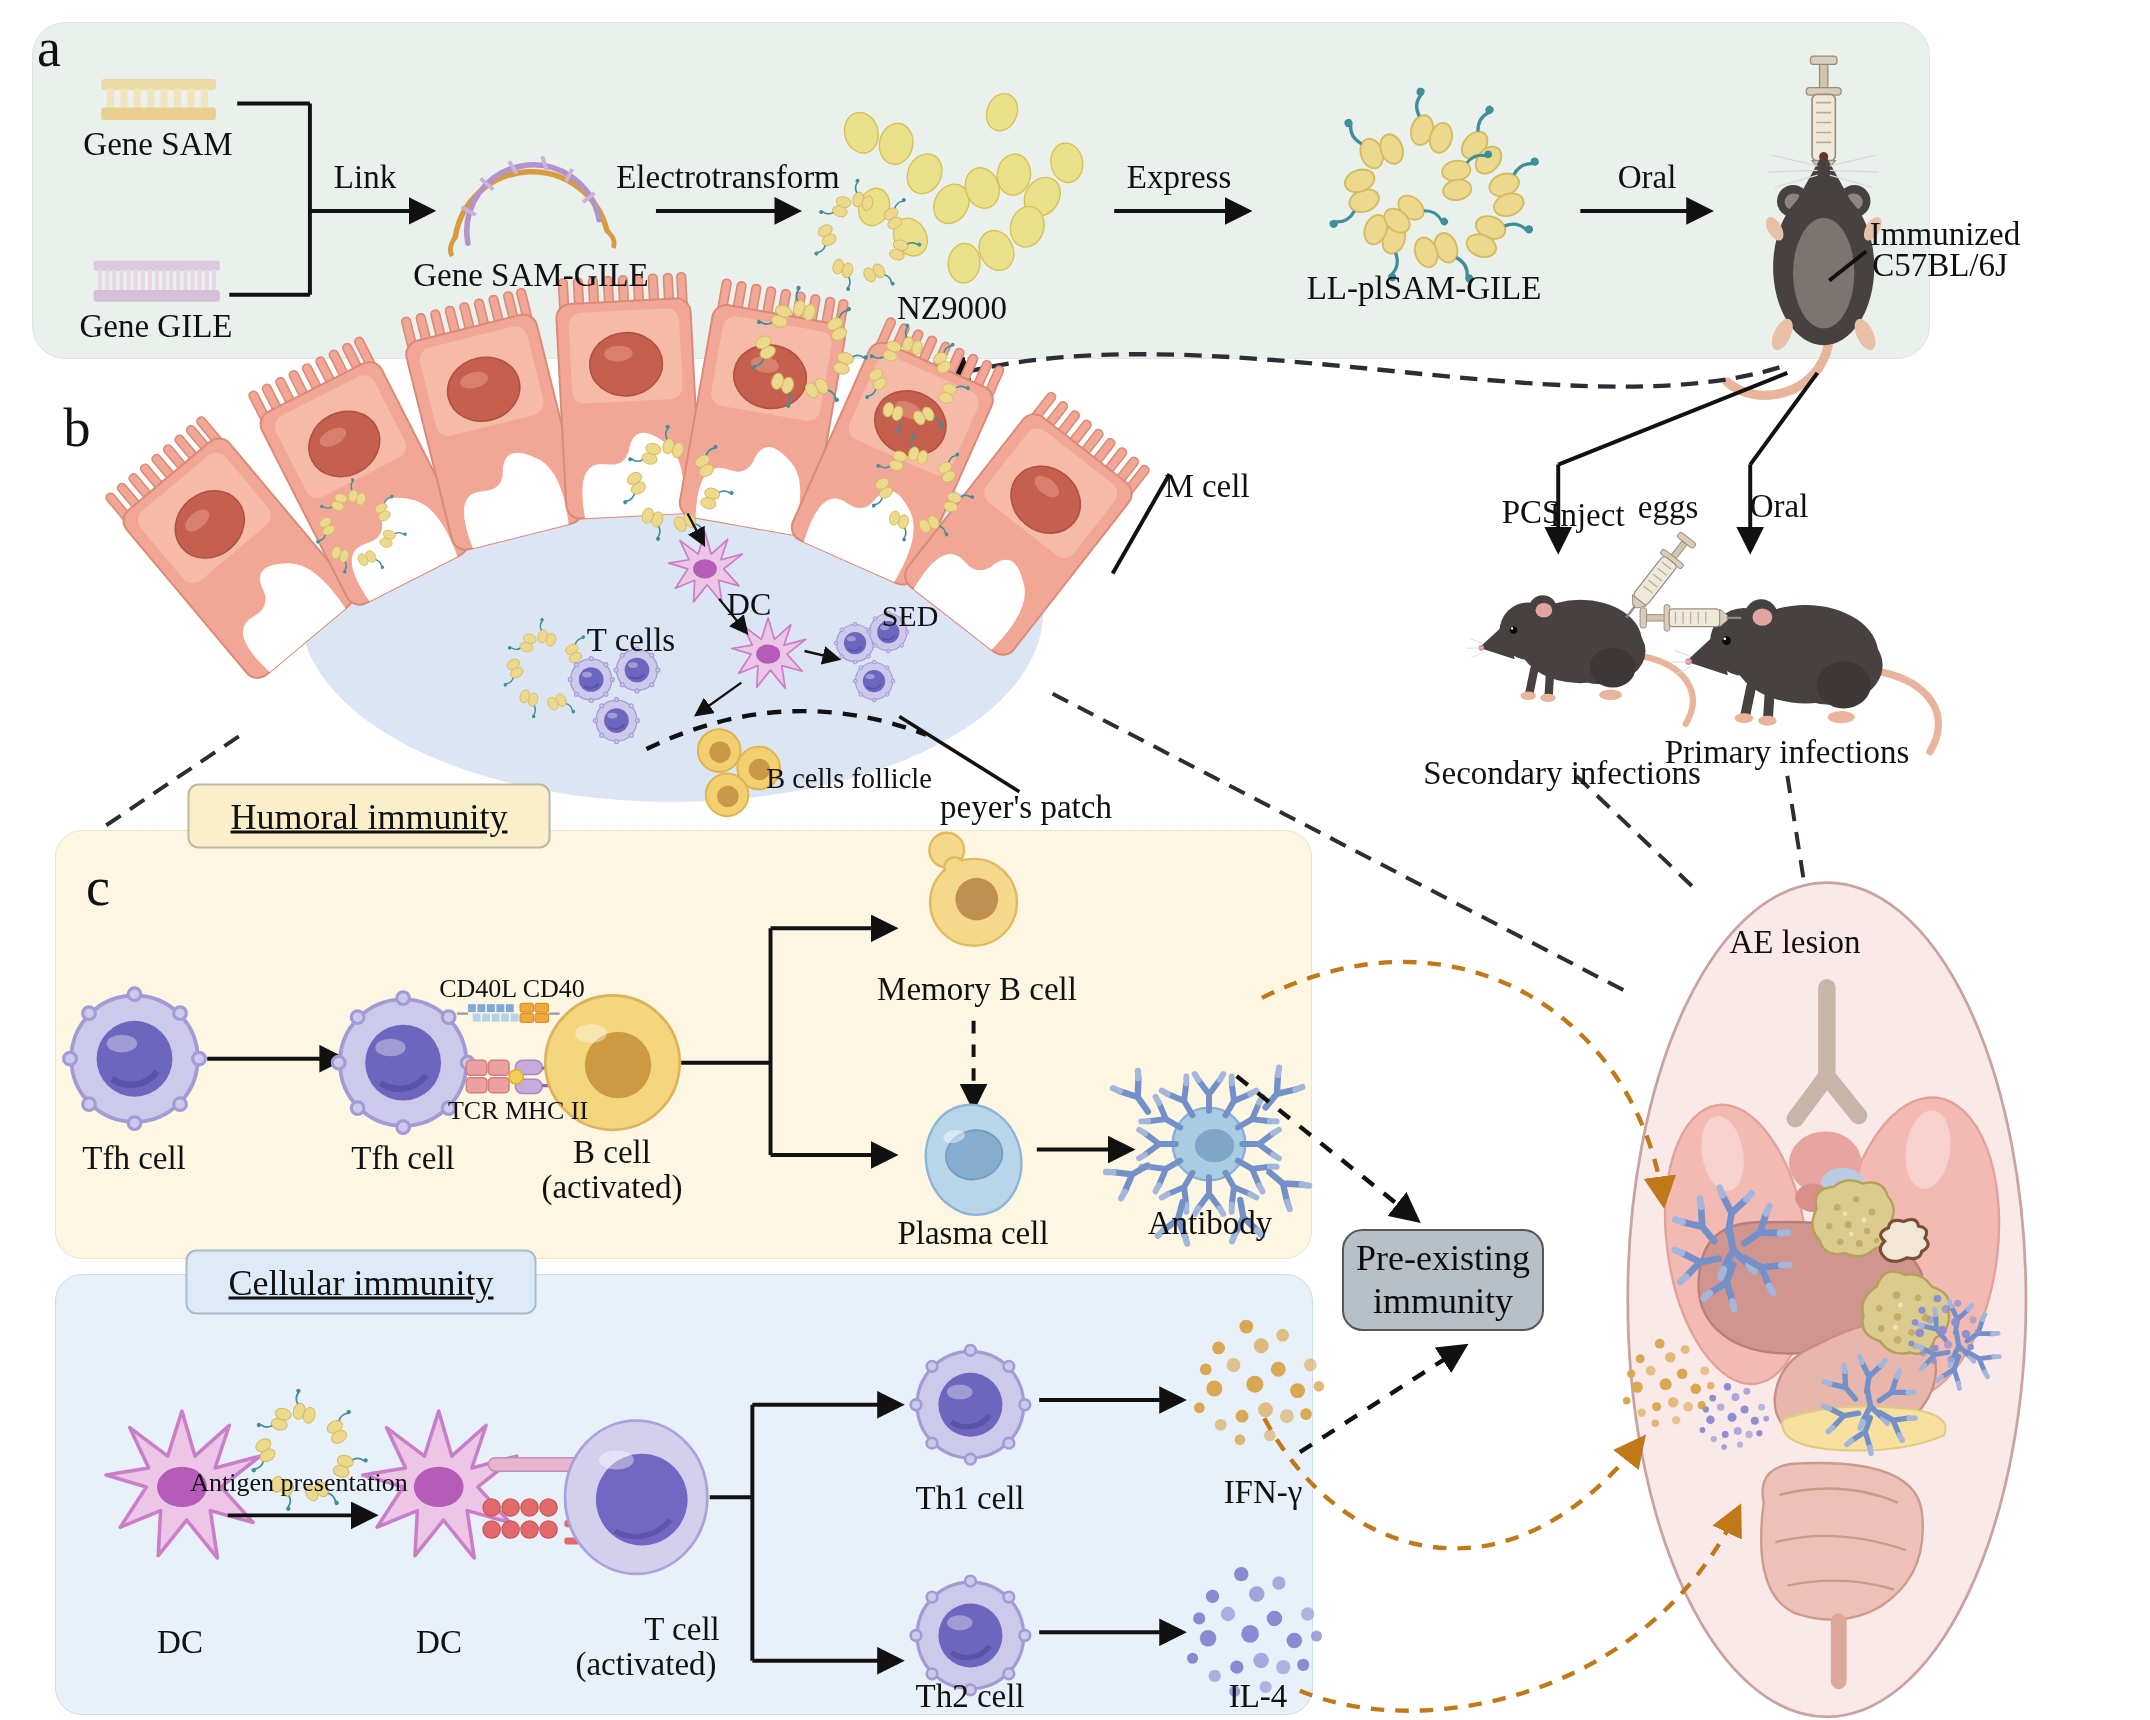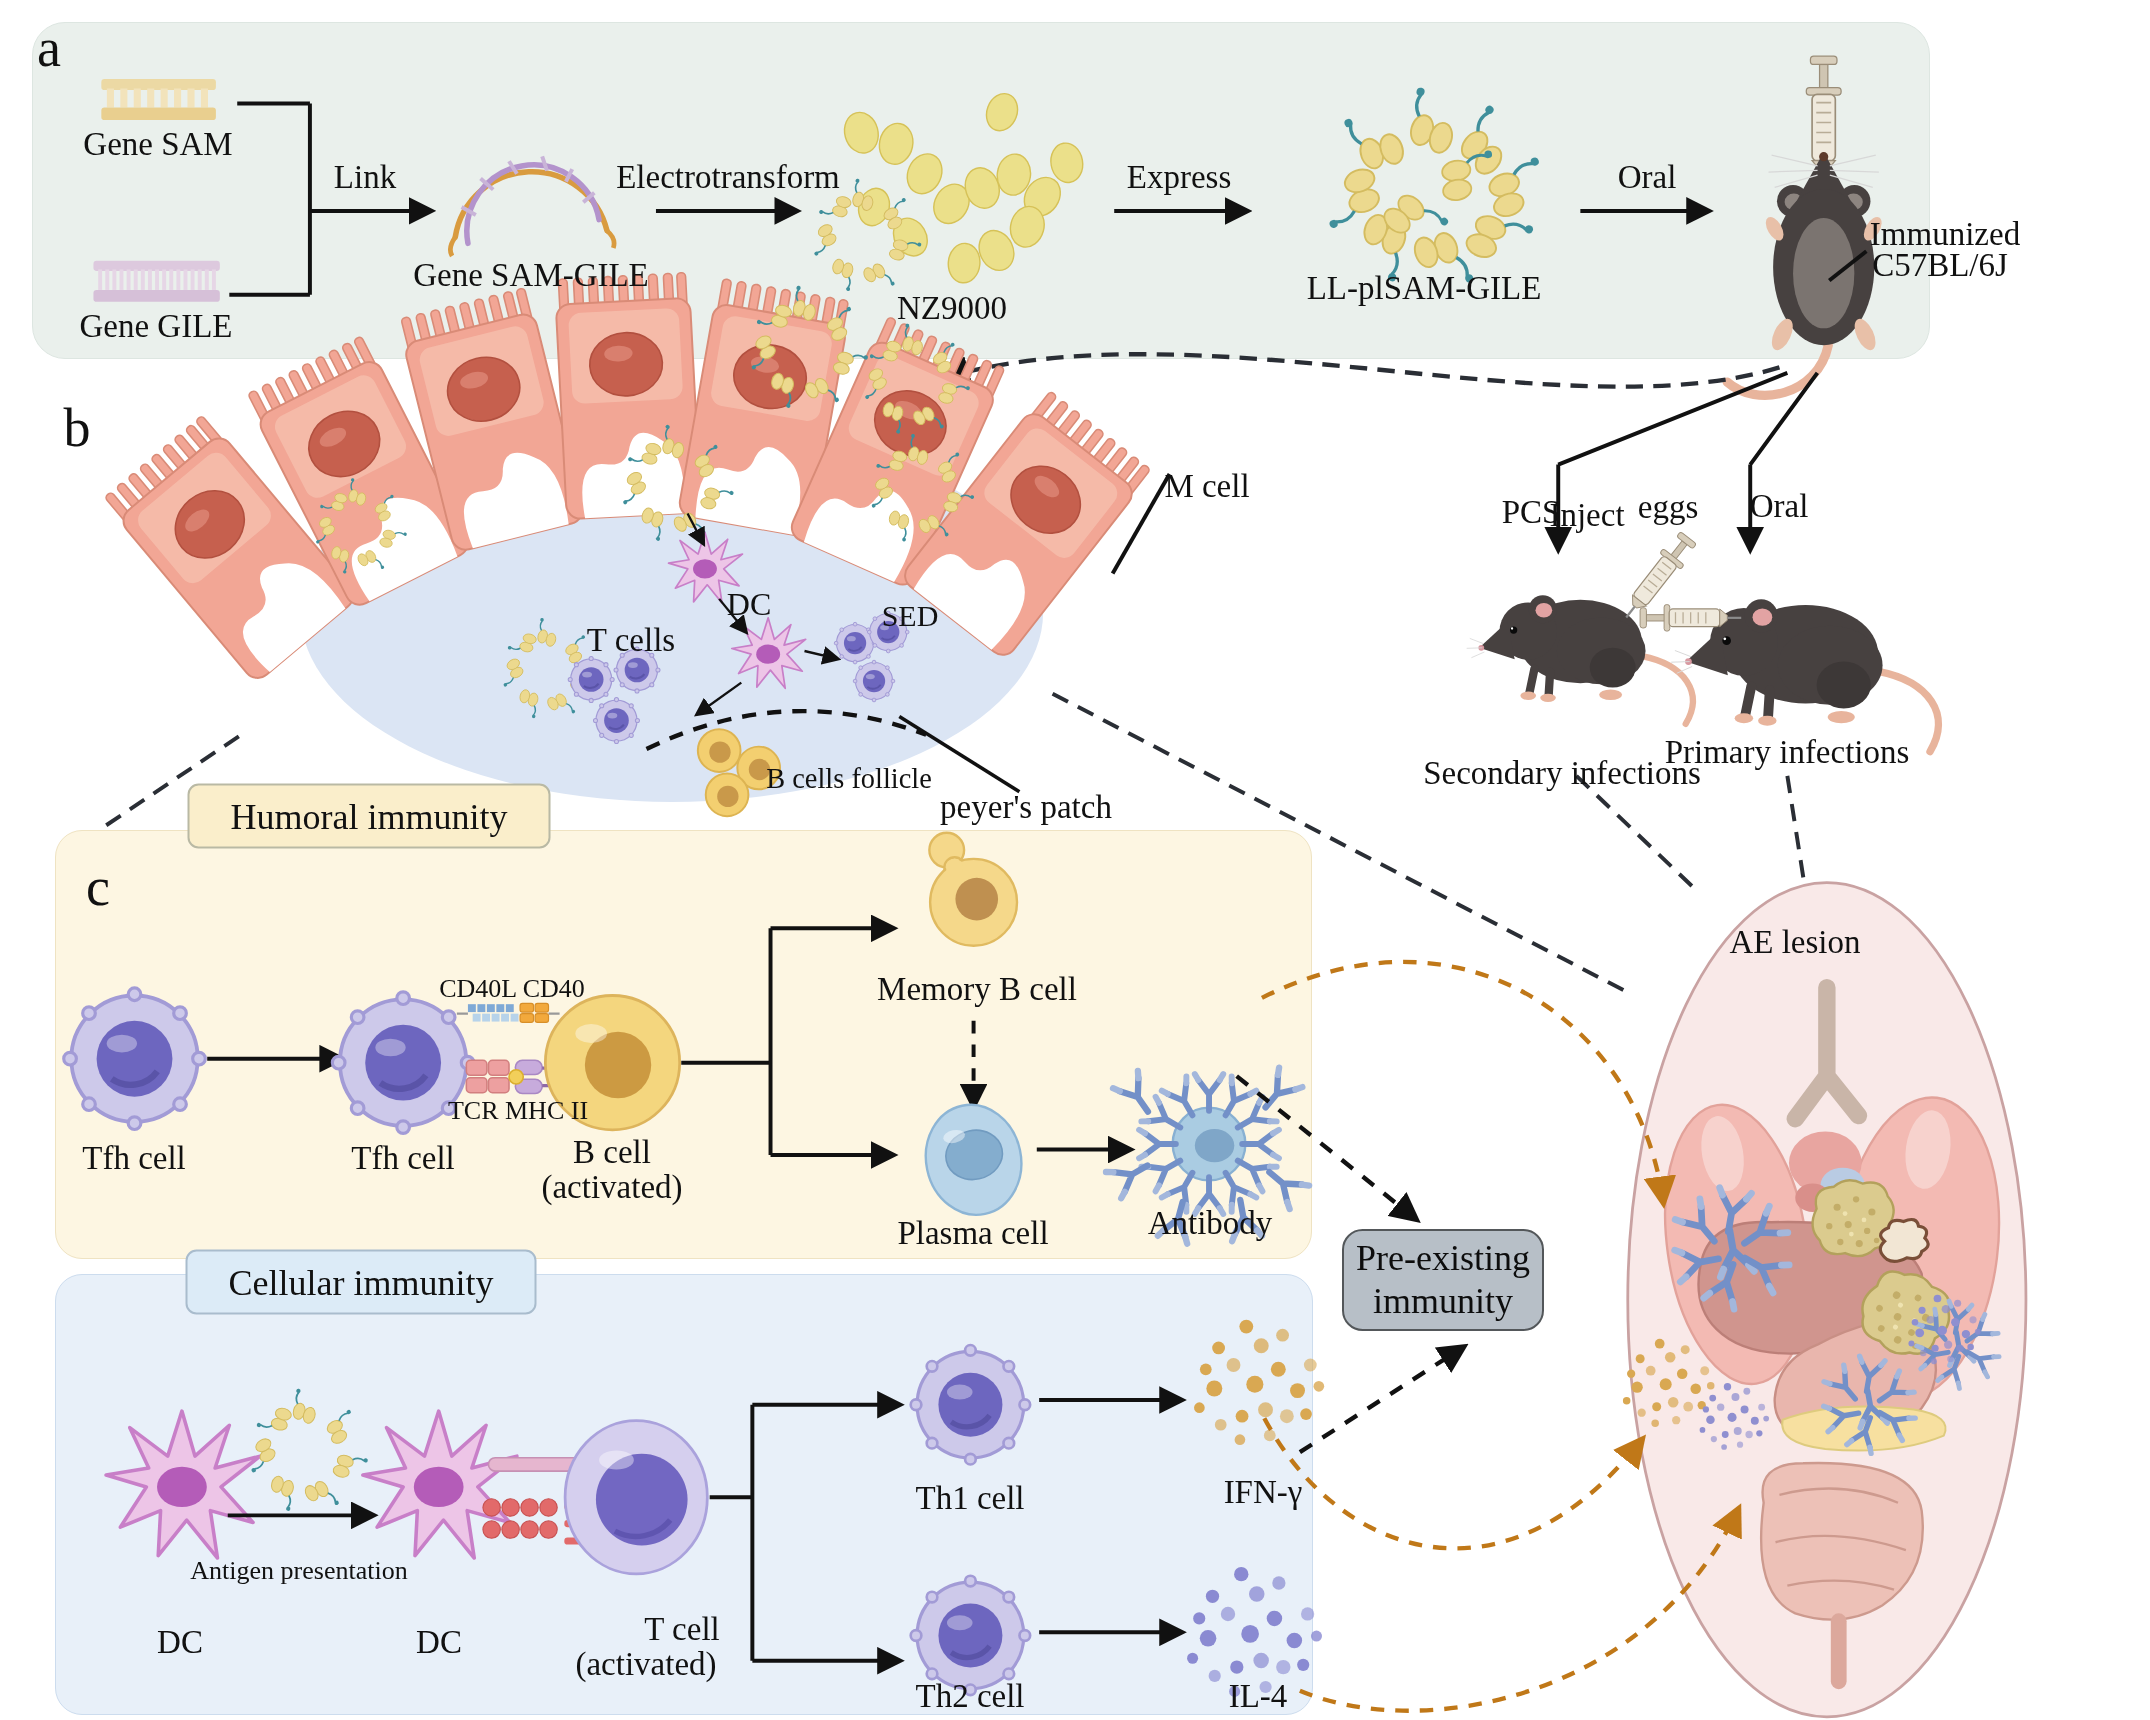--- a/index.html
+++ b/index.html
@@ -6,21 +6,21 @@
   .stage{position:relative;width:2151px;height:1720px;background:#ffffff;
          font-family:"Liberation Serif",serif;overflow:hidden;}
   .box{position:absolute;}
   .panel-a{left:32px;top:22px;width:1896px;height:335px;background:#eaf0ec;
            border:1.6px solid #dde6e1;border-radius:33px;}
   .humoral{left:55px;top:830px;width:1255px;height:427px;background:#fdf6e2;
            border:1.6px solid #efe3c2;border-radius:27px;}
   .cellular{left:55px;top:1274px;width:1256px;height:439px;background:#e8f0f9;
             border:1.6px solid #ccdcee;border-radius:27px;}
   .hdr{position:absolute;transform:translate(-50%,-50%);border-radius:11px;
-       padding:9.5px 41px;font-size:36px;white-space:nowrap;color:#111;z-index:5;}
+       padding:9.5px 41px;font-size:36px;white-space:nowrap;color:#111;z-index:5;text-decoration:underline;}
   .hdr-humoral{left:369px;top:816px;background:#faeecb;border:2px solid #b9b9a4;}
   .hdr-cellular{left:361px;top:1282px;background:#dcebf7;border:2px solid #a9bccd;}
   .preexist{position:absolute;left:1342px;top:1229px;width:198px;height:98px;
             background:#b7bfc7;border:2.8px solid #53575a;border-radius:20.5px;
             display:flex;flex-direction:column;align-items:center;justify-content:center;
             font-size:36px;line-height:1.2;color:#0d0d0d;z-index:5;}
   .lbl{position:absolute;transform:translate(-50%,-50%);white-space:nowrap;
        color:#111;text-align:center;line-height:1.18;z-index:6;}
   .fs68{font-size:54px;}
   .fs42{font-size:33px;}
@@ -597,21 +597,21 @@
   <div class="lbl fs42" style="left:403px;top:1158px;">Tfh cell</div>
   <div class="lbl fs33" style="left:512px;top:989px;">CD40L CD40</div>
   <div class="lbl fs33" style="left:518px;top:1111px;">TCR MHC II</div>
   <div class="lbl fs42" style="left:612px;top:1152px;">B cell</div>
   <div class="lbl fs42" style="left:612px;top:1187px;">(activated)</div>
   <div class="lbl fs42" style="left:977px;top:989px;">Memory B cell</div>
   <div class="lbl fs42" style="left:973px;top:1233px;">Plasma cell</div>
   <div class="lbl fs42" style="left:1210px;top:1223px;">Antibody</div>
 
   <div class="lbl fs42" style="left:180px;top:1642px;">DC</div>
-  <div class="lbl fs33" style="left:299px;top:1571px;">Antigen presentation</div>
+  <div class="lbl fs33" style="left:299px;top:1483px;">Antigen presentation</div>
   <div class="lbl fs42" style="left:439px;top:1642px;">DC</div>
   <div class="lbl fs42" style="left:646px;top:1629px;margin-left:36px;">T cell</div>
   <div class="lbl fs42" style="left:646px;top:1664px;">(activated)</div>
   <div class="lbl fs42" style="left:970px;top:1498px;">Th1 cell</div>
   <div class="lbl fs42" style="left:1263px;top:1492px;">IFN-γ</div>
   <div class="lbl fs42" style="left:970px;top:1696px;">Th2 cell</div>
   <div class="lbl fs42" style="left:1258px;top:1696px;">IL-4</div>
 
   <div class="preexist">
     <div>Pre-existing</div>

